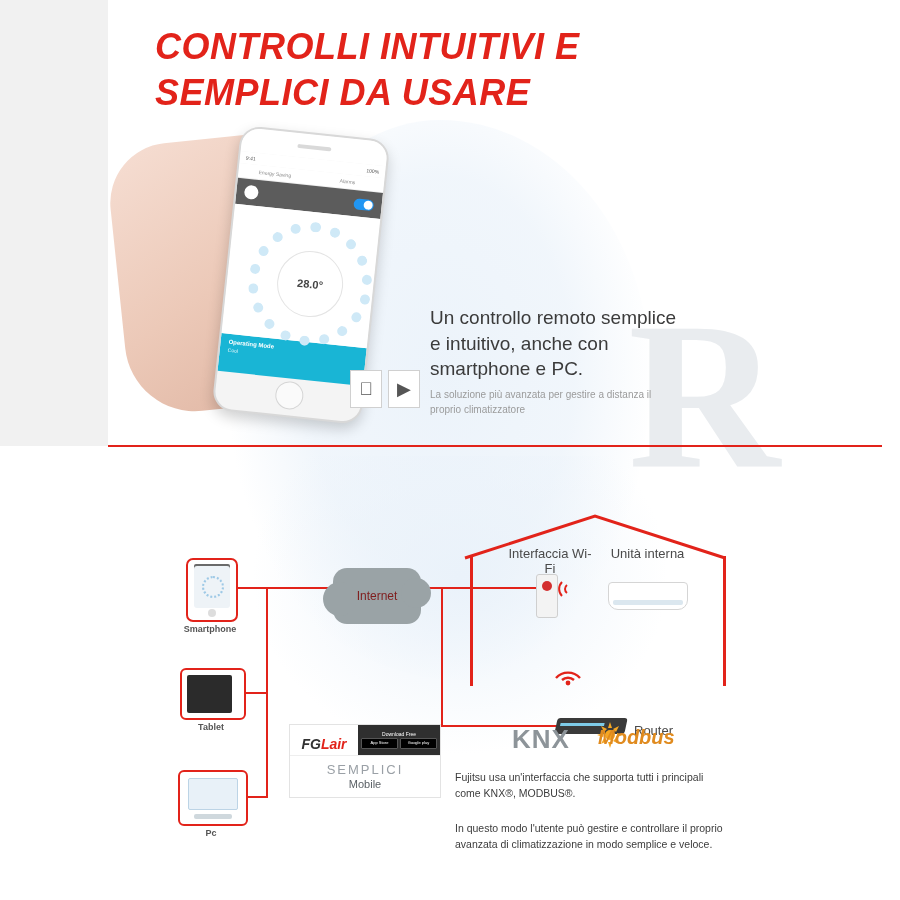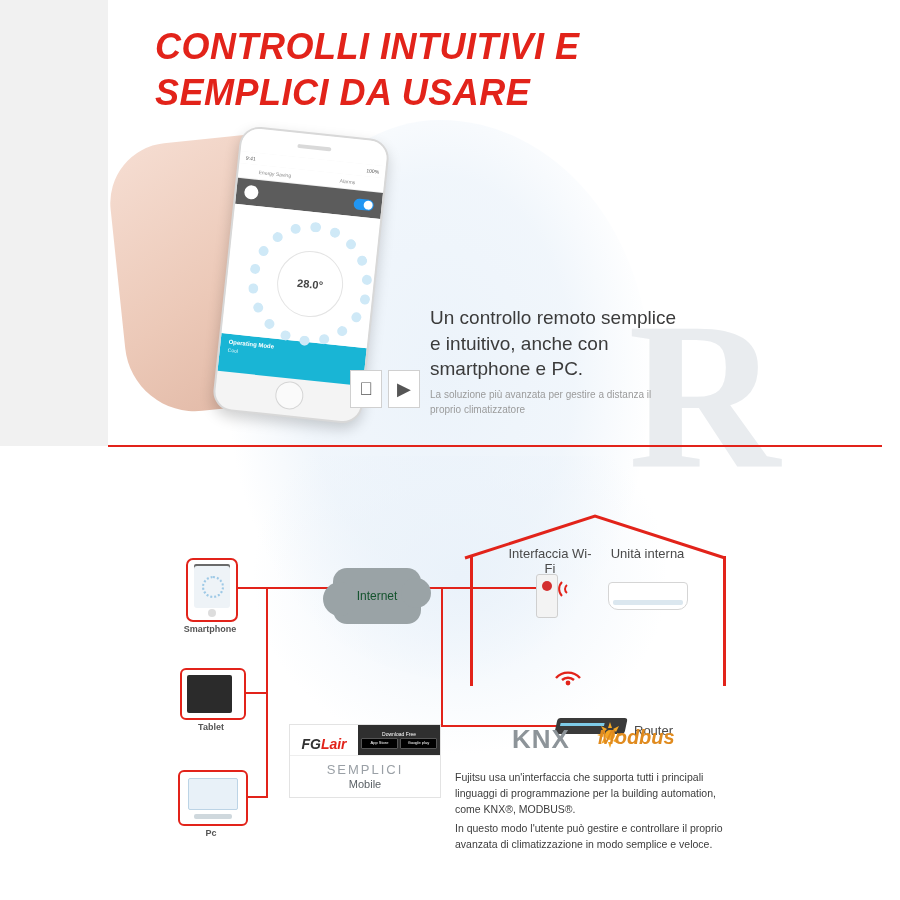--- a/index.html
+++ b/index.html
@@ -119,21 +119,21 @@
   .tb-screen{position:absolute;left:5px;top:5px;right:12px;bottom:5px;background:#2b2b2b;border-radius:2px;}
 
   
   #dev-pc{left:178px;top:324px;width:66px;height:52px;}
   .pc-screen{position:absolute;left:8px;top:6px;right:8px;bottom:14px;background:#e8f1f8;border:1px solid #bcd4e6;border-radius:2px;}
   .pc-base{position:absolute;left:14px;right:14px;bottom:5px;height:5px;background:#cfd8dd;border-radius:2px;}
 
   
   .cloud{
     position:absolute;left:333px;top:122px;width:88px;height:56px;background:#9aa3a6;border-radius:14px;
-    display:flex;align-items:center;justify-content:center;color:#14532d;font-size:12px;
+    display:flex;align-items:center;justify-content:center;color:#7f1d1d;font-size:12px;
   }
   .cloud:before{content:"";position:absolute;left:-10px;top:14px;width:34px;height:34px;background:#9aa3a6;border-radius:50%;}
   .cloud:after{content:"";position:absolute;right:-10px;top:10px;width:30px;height:30px;background:#9aa3a6;border-radius:50%;}
   .cloud span{position:relative;z-index:2;}
 
   
   .house-roof{
     position:absolute;left:462px;top:66px;width:266px;height:48px;
   }
   .house-body{
@@ -336,21 +336,20 @@
         <path d="M4 4 l6 3 -3 3z"></path>
           <path d="M22 4 l-6 3 3 3z"></path>
         <path d="M4 22 l6 -3 -3 -3z"></path>
           <path d="M22 22 l-6 -3 3 -3z"></path>
       </g>
     </svg>
     <div class="modbus">Modbus</div>
 
     <div class="para" id="para1">
       <div>Fujitsu usa un'interfaccia che supporta tutti i principali</div>
-      <div>linguaggi di programmazione per la building automation,</div>
       <div>come KNX®, MODBUS®.</div>
     </div>
     <div class="para" id="para2">
       <div>In questo modo l'utente può gestire e controllare il proprio</div>
       <div>avanzata di climatizzazione in modo semplice e veloce.</div>
     </div>
   </div>
 </div>
 
 </body></html>

